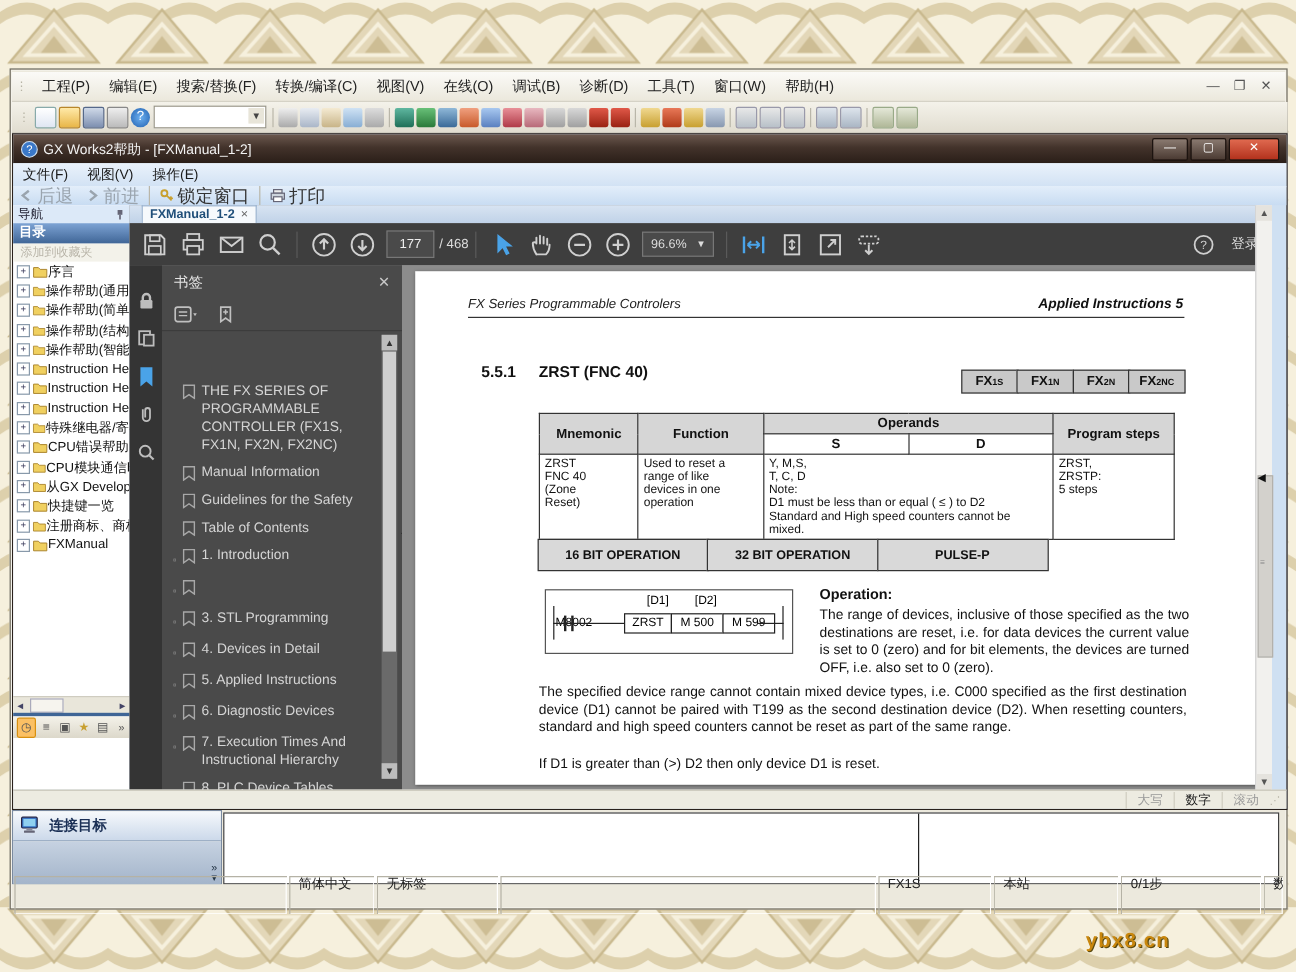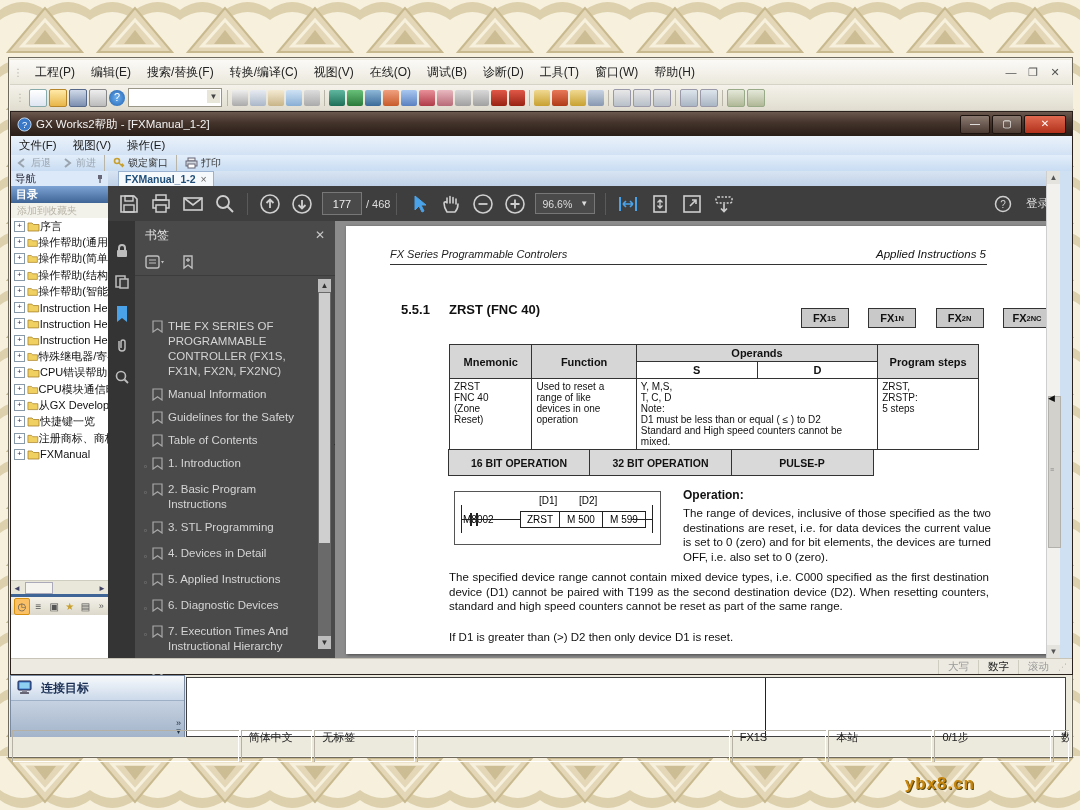--- a/index.html
+++ b/index.html
@@ -26,21 +26,21 @@
   
   .help-window{left:1px;top:53px;width:1061px;height:562px;background:#cfe0f2;border:1px solid #2a211c;}
   .hw-title{left:0;top:0;width:100%;height:24px;display:flex;align-items:center;
     background:linear-gradient(#6b584e,#43332b 45%,#2a1e18);color:#f2f2f2;font-size:11.5px;}
   .hw-btn{width:28px;height:17px;border:1px solid #1c130f;border-radius:2px;margin-left:2px;
     background:linear-gradient(#8a7a70,#4a3a32);color:#fff;font-size:10px;text-align:center;line-height:16px;}
   .hw-btn.close{background:linear-gradient(#e06a50,#b2311c);width:40px;}
   .hw-menu{left:0;top:24px;width:100%;height:19px;display:flex;align-items:center;
     background:linear-gradient(#eaf2fb,#d2e2f4);border-bottom:1px solid #b9cde4;font-size:11.5px;color:#1a1a1a;}
   .hw-toolbar{left:0;top:43px;width:100%;height:16px;display:flex;align-items:flex-start;
-    background:linear-gradient(#e3eefa,#c8dcf2);font-size:10px;color:#333;}
+    background:linear-gradient(#e3eefa,#c8dcf2);font-size:15px;color:#333;}
   .hw-tool{display:flex;align-items:center;gap:3px;padding:0 5px;height:100%;}
   .hw-tool.disabled{color:#9aa4ae;}
   .hw-status{left:0;top:546px;width:100%;height:15px;background:#edebe1;border-top:1px solid #c8c5b8;
     display:flex;align-items:center;justify-content:flex-end;font-size:10.5px;color:#999;}
   .hw-ind{padding:0 9px;border-left:1px solid #cfccc0;}
   .hw-ind.on{color:#222;}
   
   .nav-panel{left:0;top:59px;width:97px;height:487px;background:#fff;border-right:1px solid #8aa0be;}
   .nav-title{left:0;top:0;width:100%;height:15px;background:#dce9f8;display:flex;align-items:center;
     font-size:10.5px;color:#223;}
@@ -91,21 +91,21 @@
   .bm-arrow{position:absolute;left:0;width:13px;height:13px;background:#bdbdbd;color:#333;font-size:8px;
     text-align:center;line-height:13px;}
   
   .page-area{left:227px;top:50px;width:724px;height:437px;background:#8c8c8c;}
   .pdf-page{left:11px;top:5px;width:702px;height:428px;background:#fff;box-shadow:1px 1px 3px rgba(0,0,0,.5);}
   .v-scroll{left:938px;top:0px;width:13px;height:487px;background:#f2f1ee;border-left:1px solid #cfcfcf;}
   .v-thumb{position:absolute;left:1px;top:225px;width:11px;height:150px;background:#d3d1cc;border:1px solid #b3b1ac;}
   .sb-btn{position:absolute;left:0;width:13px;height:13px;font-size:8px;color:#555;text-align:center;line-height:13px;background:#e5e3de;}
   
   .doc-hdr-left{font-style:italic;font-size:11px;color:#222;}
-  .doc-hdr-right{font-style:italic;font-weight:normal;font-size:11.5px;color:#111;}
+  .doc-hdr-right{font-style:italic;font-weight:bold;font-size:11.5px;color:#111;}
   .doc-rule{border-top:1.5px solid #333;}
   .sec-num,.sec-title{font-weight:bold;font-size:13px;color:#111;}
   .badges{display:flex;}
   .badge{width:46px;height:18px;background:#c9c9c9;border:1.5px solid #333;margin-left:-1.5px;
     display:flex;align-items:center;justify-content:center;font-weight:bold;font-size:11px;color:#111;}
   .badge sub{font-size:7.5px;}
   .dtable{border-collapse:collapse;font-size:10px;color:#111;}
   .dtable td,.dtable th{border:1px solid #333;padding:2px 4px;vertical-align:top;text-align:left;}
   .dtable .hd{background:#d6d6d6;font-weight:bold;font-size:11px;text-align:center;vertical-align:middle;}
   .op-tabs{display:flex;}
@@ -574,21 +574,20 @@
               </span>
               <span class="bm-text">1. Introduction</span>
             </div>
           <div class="bm-item">
               <span class="bm-exp">▫</span>
               <span class="bm-flag">
                 <svg width="11" height="13" viewBox="0 0 11 13">
                   <path d="M1 1 h9 v11 l-4.5 -3.2 l-4.5 3.2 Z" fill="none" stroke="#a8a8a8" stroke-width="1.2"></path>
                 </svg>
               </span>
-              <span class="bm-text">2. Basic Program Instructions</span>
             </div>
           <div class="bm-item">
               <span class="bm-exp">▫</span>
               <span class="bm-flag">
                 <svg width="11" height="13" viewBox="0 0 11 13">
                   <path d="M1 1 h9 v11 l-4.5 -3.2 l-4.5 3.2 Z" fill="none" stroke="#a8a8a8" stroke-width="1.2"></path>
                 </svg>
               </span>
               <span class="bm-text">3. STL Programming</span>
             </div>
@@ -648,21 +647,21 @@
 
       <div class="abs page-area">
         <div class="abs pdf-page">
 
           <span class="abs doc-hdr-left" style="left:44px;top:22px;">FX Series Programmable Controlers</span>
           <span class="abs doc-hdr-right" style="right:62px;top:22px;">Applied Instructions 5</span>
           <div class="abs doc-rule" style="left:44px;top:38px;width:597px;"></div>
 
           <span class="abs sec-num" style="left:55px;top:76px;">5.5.1</span>
           <span class="abs sec-title" style="left:103px;top:76px;">ZRST (FNC 40)</span>
-          <div class="abs badges" style="left:456px;top:82px;gap:21px;">
+          <div class="abs badges" style="left:456px;top:82px;">
             <span class="badge">
                 <span>FX</span>
                 <sub>1S</sub>
               </span>
             <span class="badge">
                 <span>FX</span>
                 <sub>1N</sub>
               </span>
             <span class="badge">
                 <span>FX</span>

